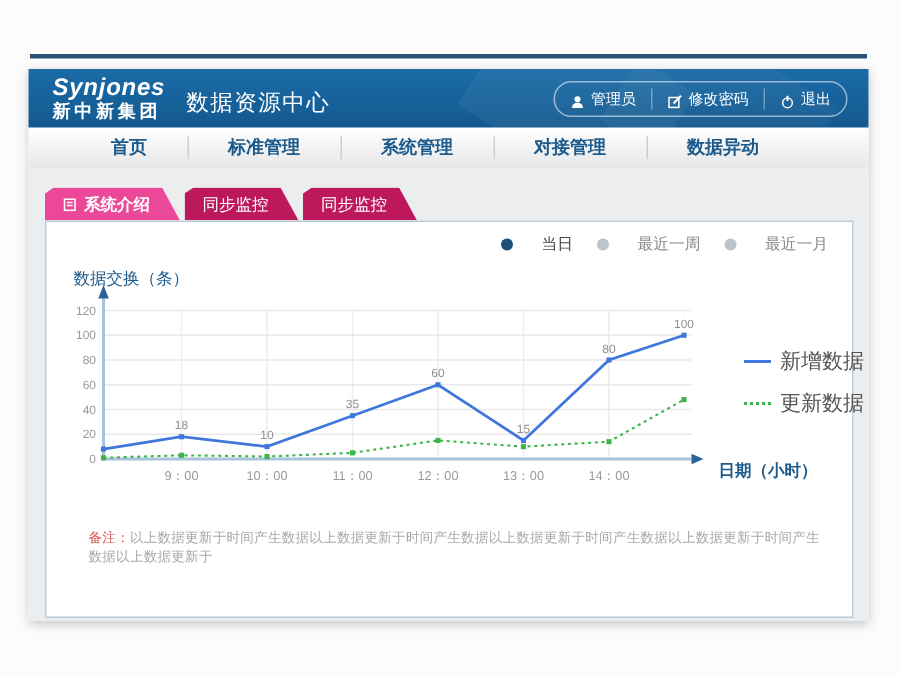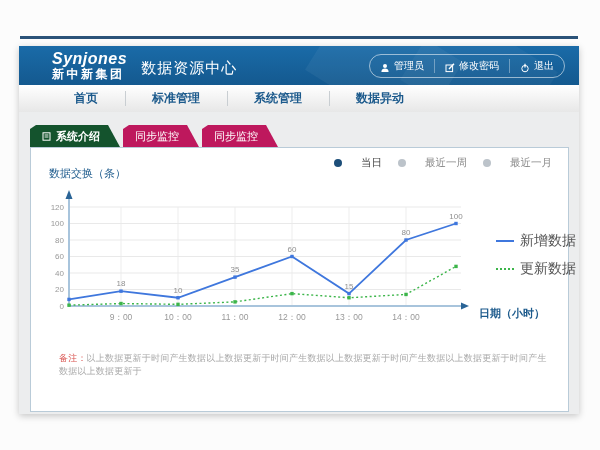--- a/index.html
+++ b/index.html
@@ -6,47 +6,47 @@
   .stage{position:relative;width:600px;height:450px;background:#fcfcfc;overflow:hidden;
          font-family:"Liberation Sans",sans-serif;}
   .top-accent{position:absolute;left:20px;top:36px;width:558px;height:3px;background:#2b5379;}
   .page{position:absolute;left:19px;top:46px;width:560px;height:368px;background:#fff;
         box-shadow:0 2px 7px rgba(0,0,0,.22);}
   
   .hdr{position:relative;height:39px;background:linear-gradient(180deg,#1a6ba8,#14598f);
        display:flex;align-items:center;overflow:hidden;}
   .deco{position:absolute;width:130px;height:90px;background:rgba(255,255,255,.05);transform:rotate(32deg);}
   .d1{left:300px;top:-25px;} .d2{left:395px;top:-15px;background:rgba(255,255,255,.04);}
-  .logo{margin-left:33px;color:#fff;line-height:1.08;z-index:1;}
+  .logo{margin-left:16px;color:#fff;line-height:1.08;z-index:1;}
   .logo-en{font-size:16px;font-weight:bold;font-style:italic;letter-spacing:.5px;}
   .logo-cn{font-size:12px;font-weight:bold;letter-spacing:2.5px;}
   .app-title{color:#fff;font-size:15px;margin-left:14px;margin-top:5px;letter-spacing:1px;z-index:1;text-align:right;}
   .user-pill{position:absolute;right:14px;top:50%;transform:translateY(-50%);display:flex;align-items:center;
              border:1px solid rgba(255,255,255,.55);border-radius:12px;height:22px;z-index:1;}
   .pill-item{display:flex;align-items:flex-end;gap:4px;padding:0 10px;color:#fff;font-size:10px;cursor:pointer;white-space:nowrap;}
   .pill-item + .pill-item{border-left:1px solid rgba(255,255,255,.35);}
   
   .nav{height:27px;background:linear-gradient(180deg,#ffffff,#e7e7e7);border-bottom:1px solid #d5d5d5;}
   .nav ul{display:flex;list-style:none;margin:0;padding:0 0 0 28px;height:100%;}
   .nav li{display:flex;align-items:center;padding:0 27px;font-size:12px;font-weight:bold;color:#1c5a8c;cursor:pointer;position:relative;}
   .nav li + li::before{content:'';position:absolute;left:0;top:6px;bottom:6px;width:1px;background:#c9ced2;}
   
   .content{position:absolute;left:0;right:0;top:66px;bottom:0;background:#ecedee;}
   .tabs{display:flex;padding:13px 0 0 11px;height:22px;}
   .tab{position:relative;height:22px;color:#fff;font-size:11px;padding:0 20px 0 12px;margin-right:3px;
        display:flex;align-items:center;gap:5px;background:#be185d;cursor:pointer;
        clip-path:polygon(0 100%,0 4px,6px 0,calc(100% - 12px) 0,100% 100%);}
-  .tab.active{background:#14532d;font-weight:bold;}
+  .tab.active{background:#ec4899;font-weight:bold;}
   .panel{position:absolute;left:11px;right:10px;top:35px;bottom:2px;background:#fff;border:1px solid #b9cbd8;}
   .radios{position:absolute;top:8px;right:16px;display:flex;gap:16px;align-items:center;}
   .radio{display:flex;align-items:center;gap:19px;font-size:10.5px;color:#888;cursor:pointer;}
   .radio .dot{width:8px;height:8px;border-radius:50%;background:#bcc3ca;}
   .radio.selected .dot{background:#1d4e79;}
   .radio.selected{color:#444;}
-  .ylabel{position:absolute;left:18px;top:18px;font-size:11px;color:#1c5a8c;}
+  .ylabel{position:absolute;left:18px;top:30px;font-size:11px;color:#1c5a8c;}
   .chart{position:absolute;left:0;top:36px;}
   .legend{position:absolute;left:465px;top:84px;display:flex;flex-direction:column;gap:10px;}
   .legend-row{display:flex;align-items:center;gap:6px;font-size:14px;color:#555;white-space:nowrap;}
   .xlabel{position:absolute;left:448px;top:158px;font-size:11px;font-weight:bold;color:#1c5a8c;white-space:nowrap;}
   .note{position:absolute;left:28px;top:204px;right:18px;font-size:9px;color:#a9a9a9;letter-spacing:.2px;line-height:1.4;}
   .note-prefix{color:#d9534f;}
 </style>
 </head>
 <body>
 
@@ -87,20 +87,21 @@
           <span>退出</span>
         </span>
       </div>
     </div>
 
     <div class="nav">
       <ul id="nav-list">
           <li>首页</li>
           <li>标准管理</li>
           <li>系统管理</li>
+          <li>对接管理</li>
           <li>数据异动</li>
         </ul>
     </div>
 
     <div class="content">
       <div class="tabs" id="tab-bar">
           <div class="tab active">
             <svg width="9" height="9" viewBox="0 0 9 9">
               <rect x="1" y="0.8" width="7" height="7.4" fill="none" stroke="#fff" stroke-width="1"></rect>
               <line x1="2.6" y1="3" x2="6.4" y2="3" stroke="#fff" stroke-width="0.9"></line>

